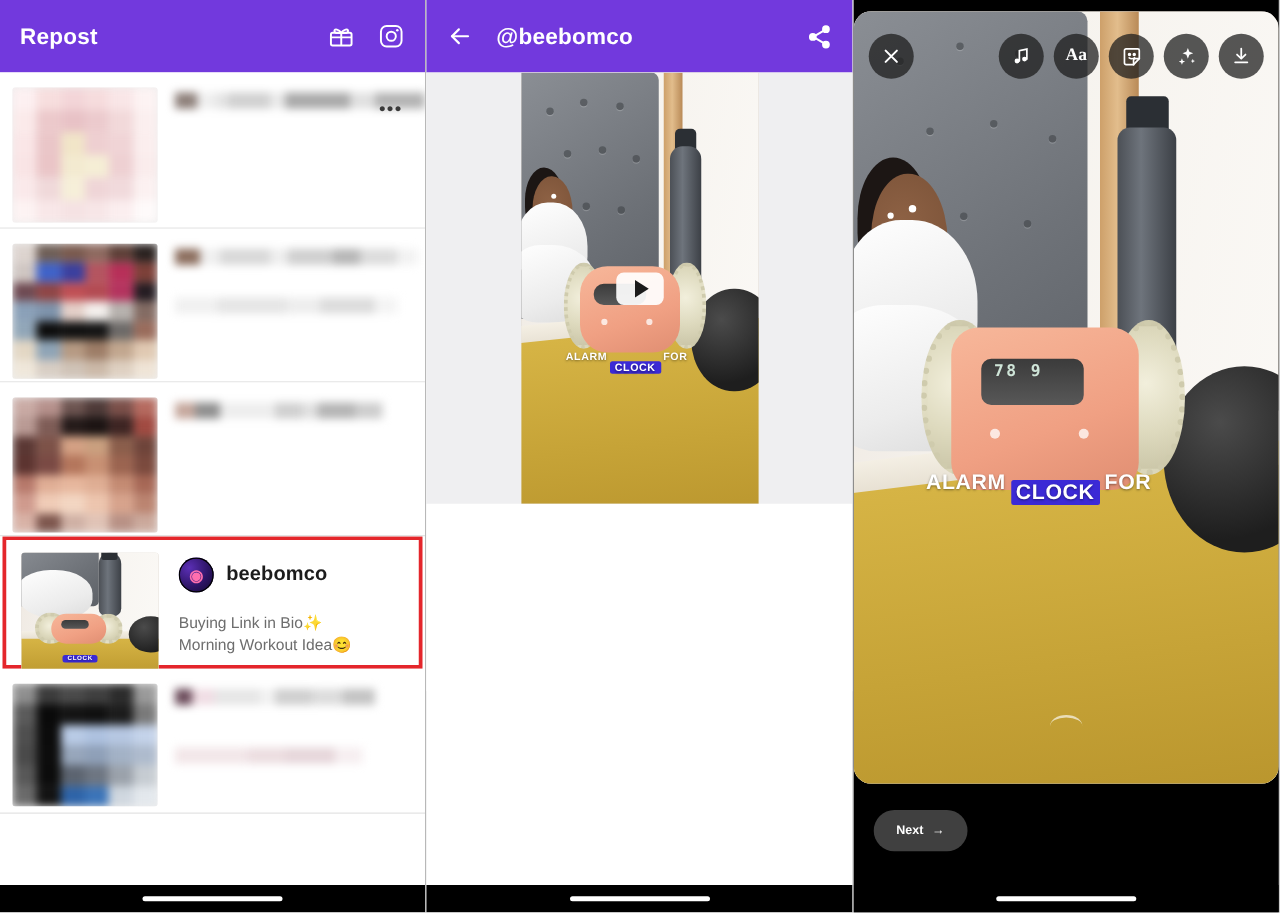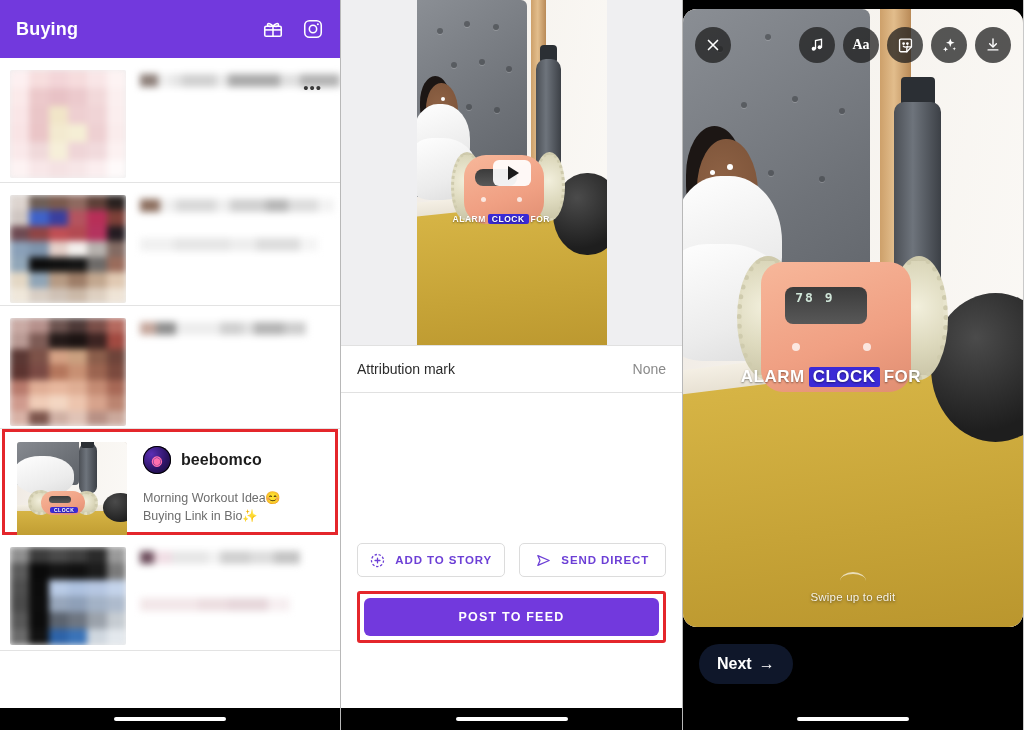--- a/index.html
+++ b/index.html
@@ -159,22 +159,22 @@
   .ig-bottom {
     position:absolute; left:0; bottom:22px; width:100%; height: 88px;
     display:flex; align-items:center; justify-content:space-between;
     padding: 0 16px; z-index: 6;
   }
   .chip-dark {
     background:#262626; color:#fff; border-radius: 22px;
     padding: 11px 18px; font-size: 13px; font-weight:600;
   }
   .chip-blue {
-    background:#0f172a; color:#fff; border-radius: 22px;
-    padding: 11px 18px; font-size: 16px; font-weight:600;
+    background:#404040; color:#fff; border-radius: 22px;
+    padding: 11px 18px; font-size: 10px; font-weight:600;
     display:flex; align-items:center; gap:7px;
   }
 
   
   .scene { position:absolute; inset:0; overflow:hidden; background:#d8cfc4; }
   .s-wall       { position:absolute; inset:0; background: linear-gradient(100deg,#efe9e2 0%,#f6f3ee 38%,#fbf9f6 100%); }
   .s-woodpost   { position:absolute; background: linear-gradient(90deg,#cda06a,#e2bd8c 45%,#b98a57); }
   .s-headboard  { position:absolute; background: linear-gradient(145deg,#8b8f95,#6e7278 60%,#5d6167); }
   .s-tuft       { position:absolute; width:6px;height:6px;border-radius:50%; background:rgba(60,63,68,.55); box-shadow:0 1px 0 rgba(255,255,255,.18); }
   .s-pillow     { position:absolute; background: linear-gradient(160deg,#ffffff,#ececec 65%,#dcdcdc); border-radius: 44% 48% 40% 52%; }
@@ -183,32 +183,32 @@
   .s-bottle     { position:absolute; background: linear-gradient(90deg,#4c5056,#6e747c 40%,#3c4046); border-radius: 10px 10px 7px 7px; }
   .s-bottlecap  { position:absolute; background:#2b2f34; border-radius: 4px 4px 2px 2px; }
   .s-mattress   { position:absolute; background: linear-gradient(180deg,#d6b445 0%,#c6a337 55%,#b9952d 100%); }
   .s-mattedge   { position:absolute; background: linear-gradient(180deg,#f4efe4,#ded6c6); }
   .s-clockbody  { position:absolute; background: linear-gradient(160deg,#f7b79a,#f0a083 60%,#e08e72); border-radius: 22px; }
   .s-clockface  { position:absolute; background: linear-gradient(180deg,#3b3b3b,#585858); border-radius: 8px; }
   .s-wheel      { position:absolute; border-radius:50%; background: radial-gradient(circle at 45% 40%, #f2efdc 0%, #ddd9bd 55%, #c9c4a6 100%); border: 3px dotted #cfcbad; }
   .s-ball       { position:absolute; border-radius:50%; background: radial-gradient(circle at 35% 30%, #4b4b4b, #1e1e1e 70%); }
   .s-dot        { position:absolute; border-radius:50%; background: rgba(255,255,255,.75); }
   .s-caption    { position:absolute; display:flex; align-items:center; font-weight:800; color:#fff; letter-spacing:.5px; text-shadow: 0 1px 2px rgba(0,0,0,.45); white-space:nowrap; }
-  .s-caption .hl { background:#3b2ad6; padding: 0 4px; border-radius:2px; }
+  .s-caption .hl { background:#3b2ad6; padding: 0 4px; border-radius:2px;margin-top:17px; }
   .s-digits     { position:absolute; color:#cfe5d8; font-family:"DejaVu Sans Mono", monospace; font-weight:700; letter-spacing:2px; }
 </style>
 </head>
 <body>
 
 <div class="screens">
 
   <div class="panel panel-left">
 
     <div class="appbar" style="background:#7239dd">
-      <div class="appbar-title">Buying</div>
+      <div class="appbar-title">Repost</div>
       <div class="appbar-spacer"></div>
       <div class="appbar-icons">
         <span class="ic">
           <svg width="22" height="22" viewBox="0 0 24 24" fill="none" stroke="#fff" stroke-width="1.7">
             <rect x="3" y="9" width="18" height="11" rx="1.5"></rect>
             <path d="M3 13h18"></path>
               <path d="M12 9v11"></path>
             <path d="M12 9c-2-3-6-4-6-1.5S10 9 12 9zM12 9c2-3 6-4 6-1.5S14 9 12 9z"></path>
           </svg>
         </span>
@@ -427,22 +427,22 @@
               <span></span>
               <span class="hl">CLOCK</span>
             </div>
           </div>
         </div>
         <div class="sel-body">
           <div class="sel-user">
             <div class="avatar">◉</div>
             <div class="sel-name">beebomco</div>
           </div>
+          <div class="sel-cap">Buying Link in Bio✨</div>
           <div class="sel-cap">Morning Workout Idea😊</div>
-          <div class="sel-cap">Buying Link in Bio✨</div>
           <div class="sel-more">· · ·</div>
         </div>
       </div>
 
       <div class="list-item" style="height:116px;border-bottom:1px solid #e3e3e3;">
         <div class="thumb" style="height:98px">
           <div class="px" style="grid-template-columns:repeat(6,1fr);grid-template-rows:repeat(6,1fr)">
             <i style="background:#8f8f8f"></i>
               <i style="background:#3c3c3c"></i>
               <i style="background:#4a4a4a"></i>
@@ -501,20 +501,38 @@
       </div>
     </div>
 
     <div class="navbar">
       <div class="pill"></div>
     </div>
   </div>
 
   <div class="panel panel-middle">
 
+    <div class="appbar" style="background:#7239dd">
+      <span class="ic" style="margin-right:18px">
+        <svg width="22" height="22" viewBox="0 0 24 24" fill="none" stroke="#fff" stroke-width="1.9" stroke-linecap="round" stroke-linejoin="round">
+          <path d="M19 12H5"></path>
+            <path d="M11 18l-6-6 6-6"></path>
+        </svg>
+      </span>
+      <div class="appbar-title">@beebomco</div>
+      <div class="appbar-spacer"></div>
+      <span class="ic">
+        <svg width="21" height="21" viewBox="0 0 24 24" fill="none" stroke="#fff" stroke-width="1.9" stroke-linecap="round" stroke-linejoin="round">
+          <circle cx="18" cy="5" r="2.6" fill="#fff"></circle>
+            <circle cx="6" cy="12" r="2.6" fill="#fff"></circle>
+            <circle cx="18" cy="19" r="2.6" fill="#fff"></circle>
+          <path d="M8.3 10.8l7.4-4.3M8.3 13.2l7.4 4.3"></path>
+        </svg>
+      </span>
+    </div>
 
     <div class="preview-wrap">
       <div class="preview-video">
         <div class="scene">
           <div class="s-wall"></div>
           <div class="s-woodpost" style="left:60%;top:0;width:8%;height:64%"></div>
           <div class="s-headboard" style="left:-2%;top:0;width:60%;height:57%;border-radius:0 6px 6px 0"></div>
           <div class="s-tuft" style="left:11%;top:8%"></div>
             <div class="s-tuft" style="left:25%;top:6%"></div>
           <div class="s-tuft" style="left:40%;top:7%"></div>
@@ -550,54 +568,23 @@
             <span class="hl">CLOCK</span>
             <span>FOR</span>
           </div>
         </div>
         <div class="playbtn">
             <div class="playtri"></div>
           </div>
       </div>
     </div>
 
-    <div class="attr-row">
-      <div class="attr-label">Attribution mark</div>
-      <div class="attr-value">None</div>
-    </div>
 
     <div class="mid-spacer" style="height:150px;background:#fff"></div>
 
-    <div class="mid-actions">
-      <div class="btn-row">
-        <div class="btn-outline">
-          <span class="ic">
-            <svg width="17" height="17" viewBox="0 0 24 24" fill="none" stroke="#6c3fd6" stroke-width="1.8">
-              <circle cx="12" cy="12" r="8.5" stroke-dasharray="3.4 2.4"></circle>
-              <path d="M12 8.5v7M8.5 12h7" stroke-linecap="round"></path>
-            </svg>
-          </span>
-          <span>ADD TO STORY</span>
-        </div>
-        <div class="btn-outline">
-          <span class="ic">
-            <svg width="17" height="17" viewBox="0 0 24 24" fill="none" stroke="#6c3fd6" stroke-width="1.8" stroke-linejoin="round">
-              <path d="M4 5l16 7-16 7 3-7z"></path>
-            </svg>
-          </span>
-          <span>SEND DIRECT</span>
-        </div>
-      </div>
-
-      <div class="post-wrap">
-        <div class="btn-primary">
-          <span>POST TO FEED</span>
-        </div>
-      </div>
-    </div>
 
     <div class="navbar">
       <div class="pill"></div>
     </div>
   </div>
 
   <div class="panel panel-right">
 
     <div class="ig-stage">
       <div class="scene">
@@ -680,21 +667,20 @@
             <svg width="18" height="18" viewBox="0 0 24 24" fill="none" stroke="#fff" stroke-width="1.9" stroke-linecap="round" stroke-linejoin="round">
               <path d="M12 4v10"></path>
                 <path d="M7.5 10.2L12 14.6l4.5-4.4"></path>
                 <path d="M5.5 18.5h13"></path>
             </svg>
           </div>
         </div>
       </div>
 
       <div class="chev"></div>
-      <div class="swipe-hint">Swipe up to edit</div>
     </div>
 
     <div class="ig-bottom">
       <div class="chip-blue">
         <span>Next</span>
         <span>→</span>
       </div>
     </div>
 
     <div class="navbar">

